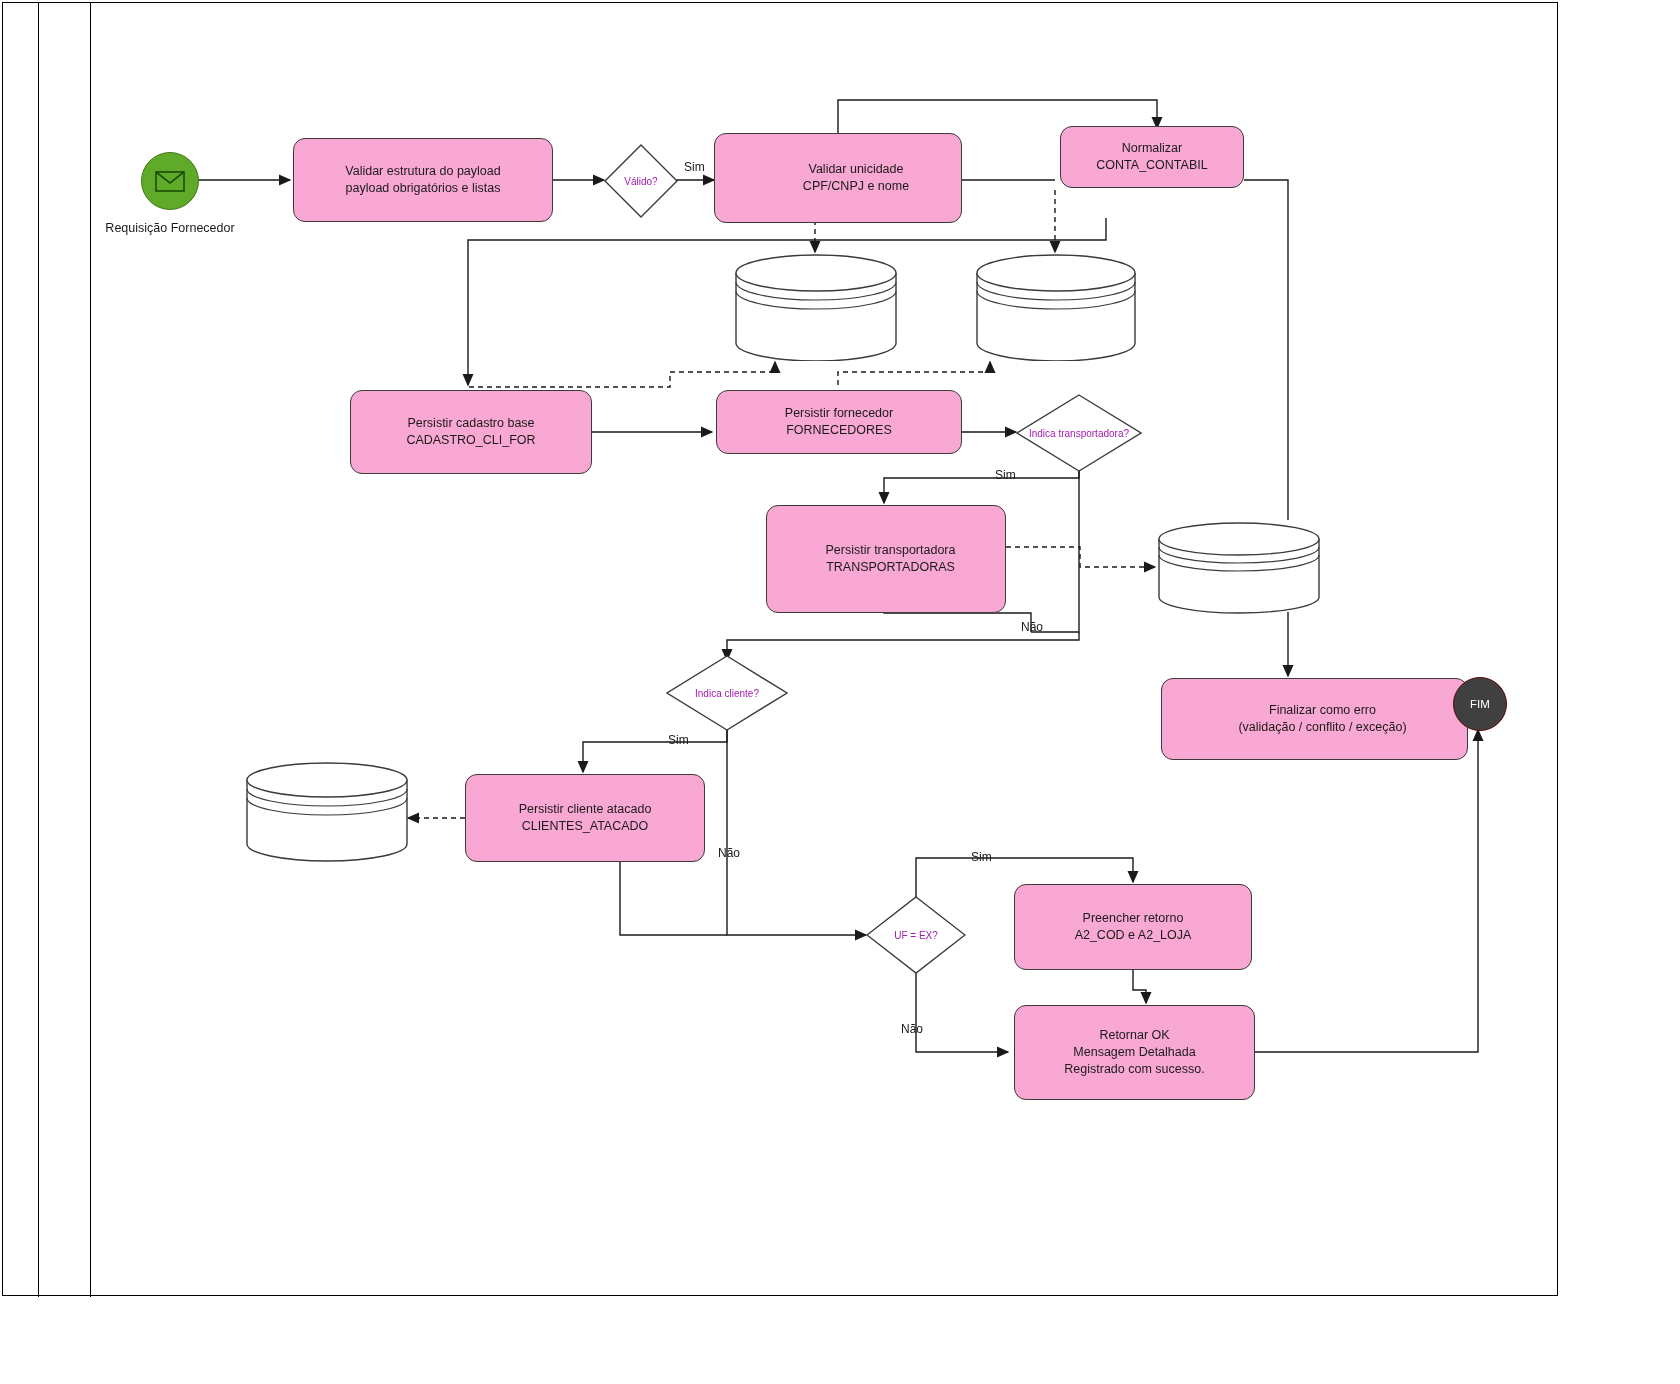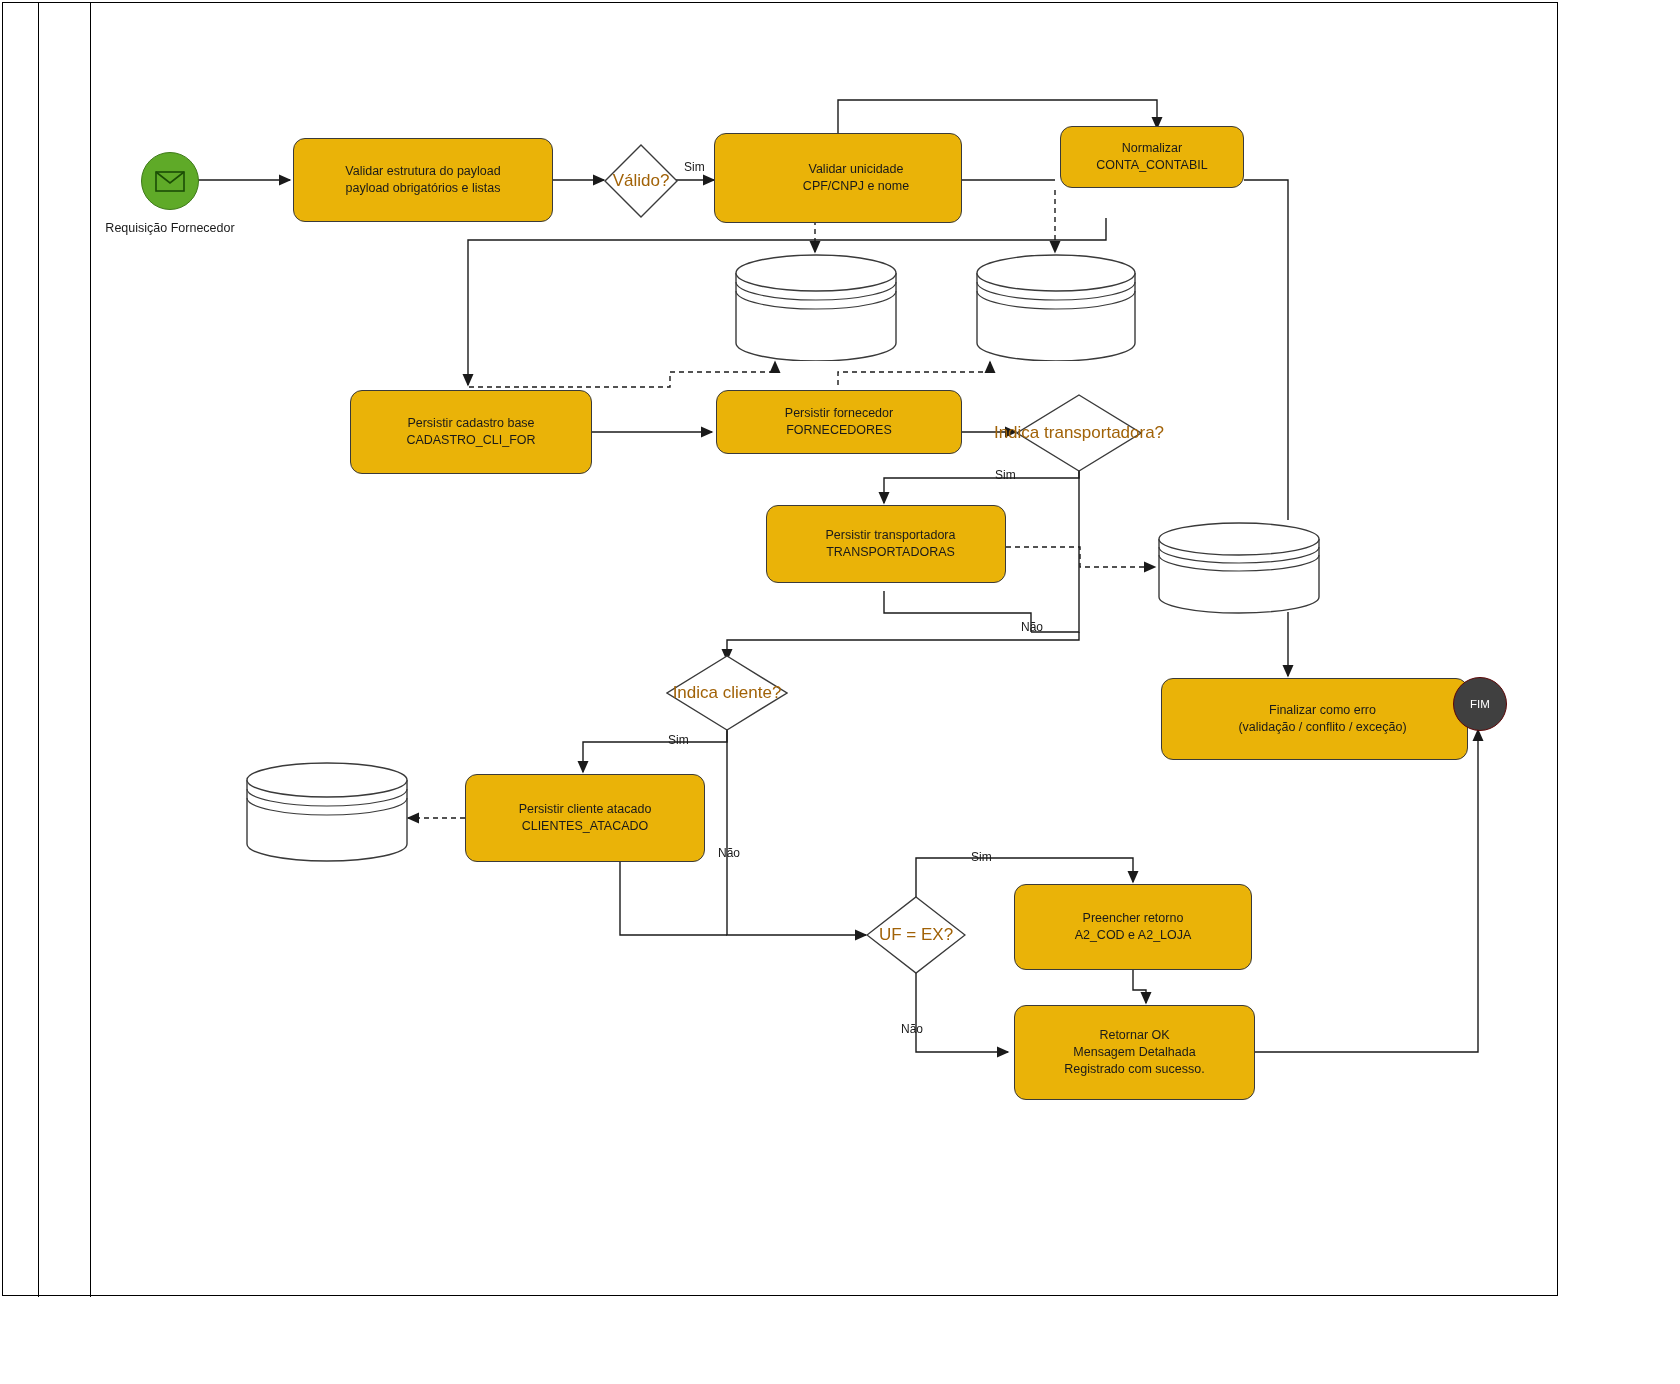--- a/index.html
+++ b/index.html
@@ -45,21 +45,21 @@
   }
 
   
   .node {
     position: absolute;
     box-sizing: border-box;
   }
   .proc {
     border: 1.4px solid #3a3a3a;
     border-radius: 12px;
-    background: #eab308;
+    background: #f9a8d4;
     display: flex;
     align-items: center;
     justify-content: center;
     text-align: center;
     font-size: 12.5px;
     color: #1a1a1a;
     line-height: 1.35;
   }
   .proc span { display: block; }
 
@@ -71,22 +71,22 @@
   }
   .diamond-shape {
     position: absolute;
     left: 0; top: 0;
     width: 100%; height: 100%;
   }
   .diamond-label {
     position: relative;
     z-index: 2;
     text-align: right;
-    font-size: 17px;
-    color: #a16207;
+    font-size: 10px;
+    color: #a21caf;
     line-height: 1.3;
     white-space: nowrap;
   }
 
   .startnode {
     position: absolute;
     border-radius: 50%;
     background: #5faa28;
     border: 1.5px solid #3f7a1a;
     display: flex;
@@ -243,21 +243,21 @@
     </div>
   </div>
 
   <div class="node proc" style="left:716px; top:390px; width:246px; height:64px;">
     <div>
       <span>Persistir fornecedor</span>
       <span>FORNECEDORES</span>
     </div>
   </div>
 
-  <div class="node proc" style="left:766px; top:505px; width:240px; height:78px;padding-left:9px;">
+  <div class="node proc" style="left:766px; top:505px; width:240px; height:108px;padding-left:9px;">
     <div>
       <span>Persistir transportadora</span>
       <span>TRANSPORTADORAS</span>
     </div>
   </div>
 
   <div class="node proc" style="left:465px; top:774px; width:240px; height:88px;">
     <div>
       <span>Persistir cliente atacado</span>
       <span>CLIENTES_ATACADO</span>

